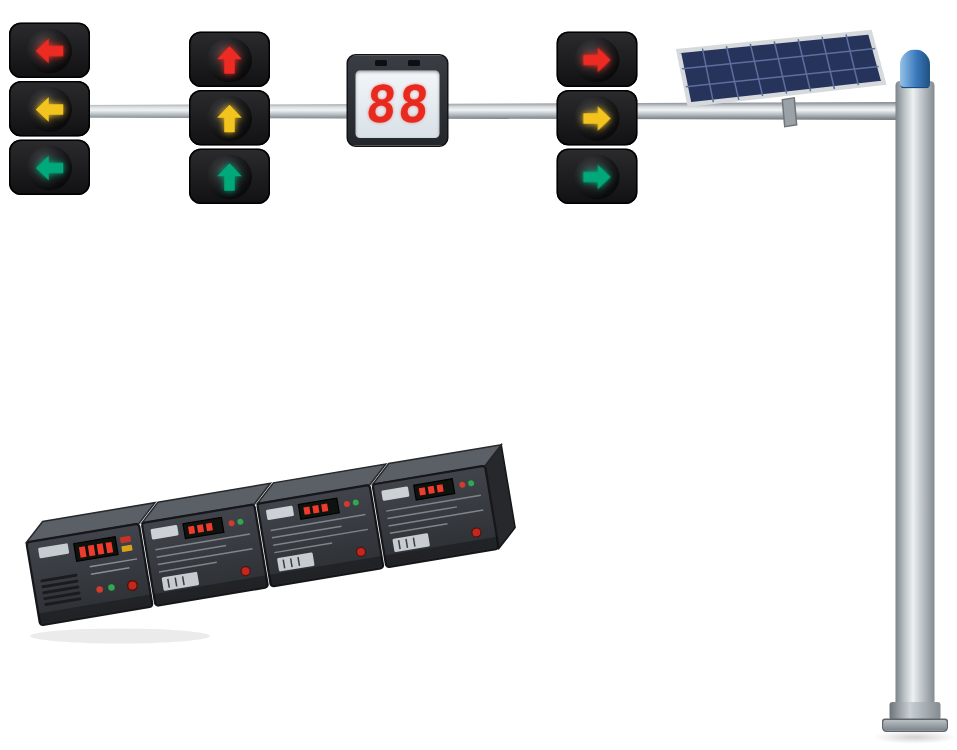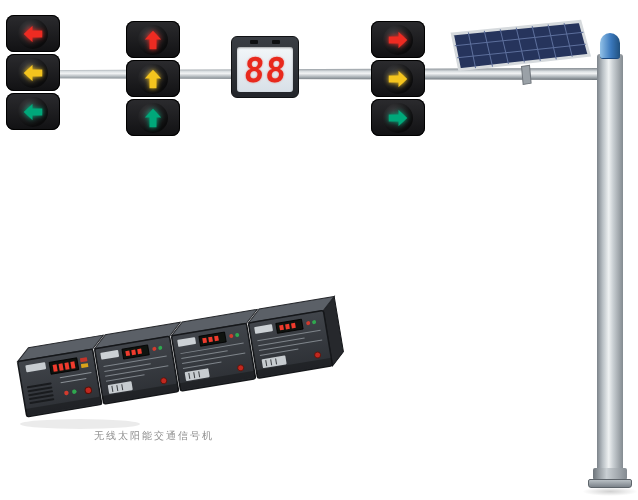--- a/index.html
+++ b/index.html
@@ -332,15 +332,14 @@
           <line x1="40" y1="-34" x2="72" y2="-34"></line>
           <line x1="40" y1="-29" x2="66" y2="-29"></line>
         </g>
         <circle cx="44" cy="-18" r="2.2" fill="#d23b2e"></circle>
         <circle cx="52" cy="-18" r="2.2" fill="#2fa84f"></circle>
         <circle cx="66" cy="-17" r="3.2" fill="#c2281f" stroke="#591008" stroke-width="1"></circle>
       </g>
     </g>
   </svg>
 
-  <div class="caption">无线太阳能交通信号机</div>
 
 </div>
 
 </body></html>

